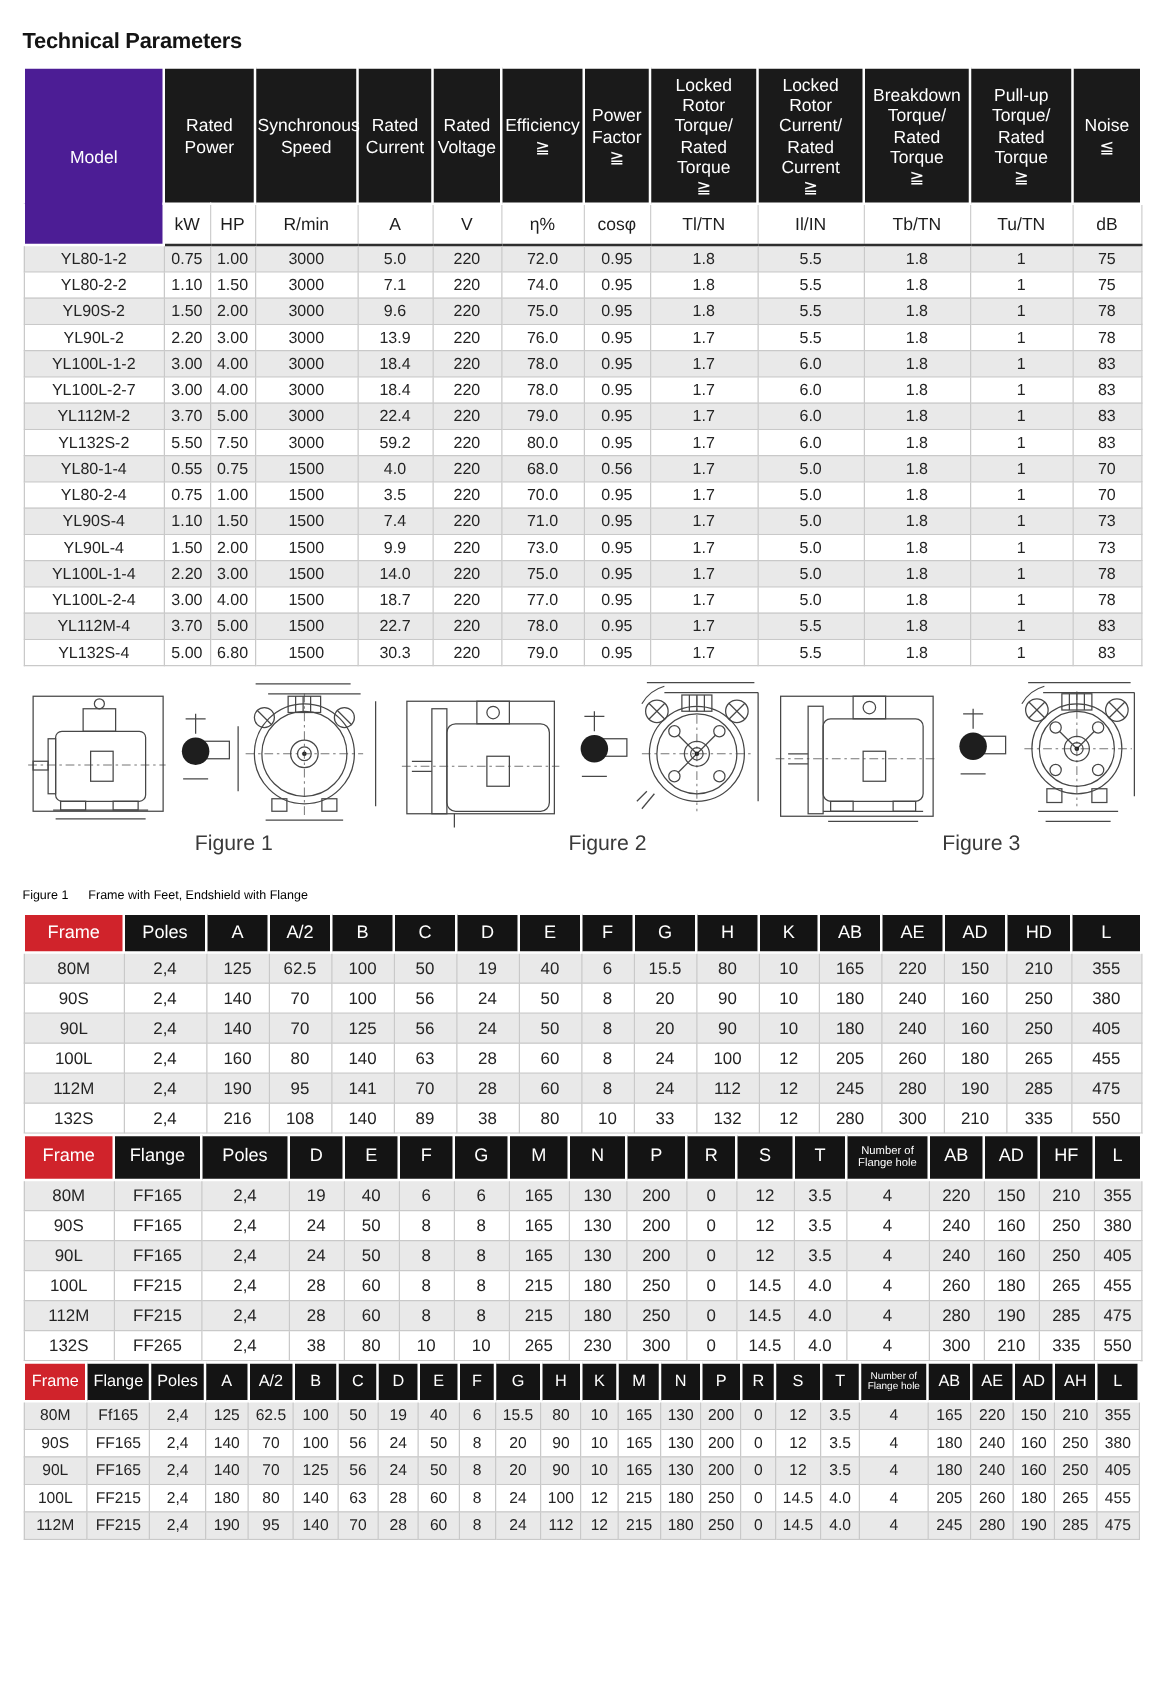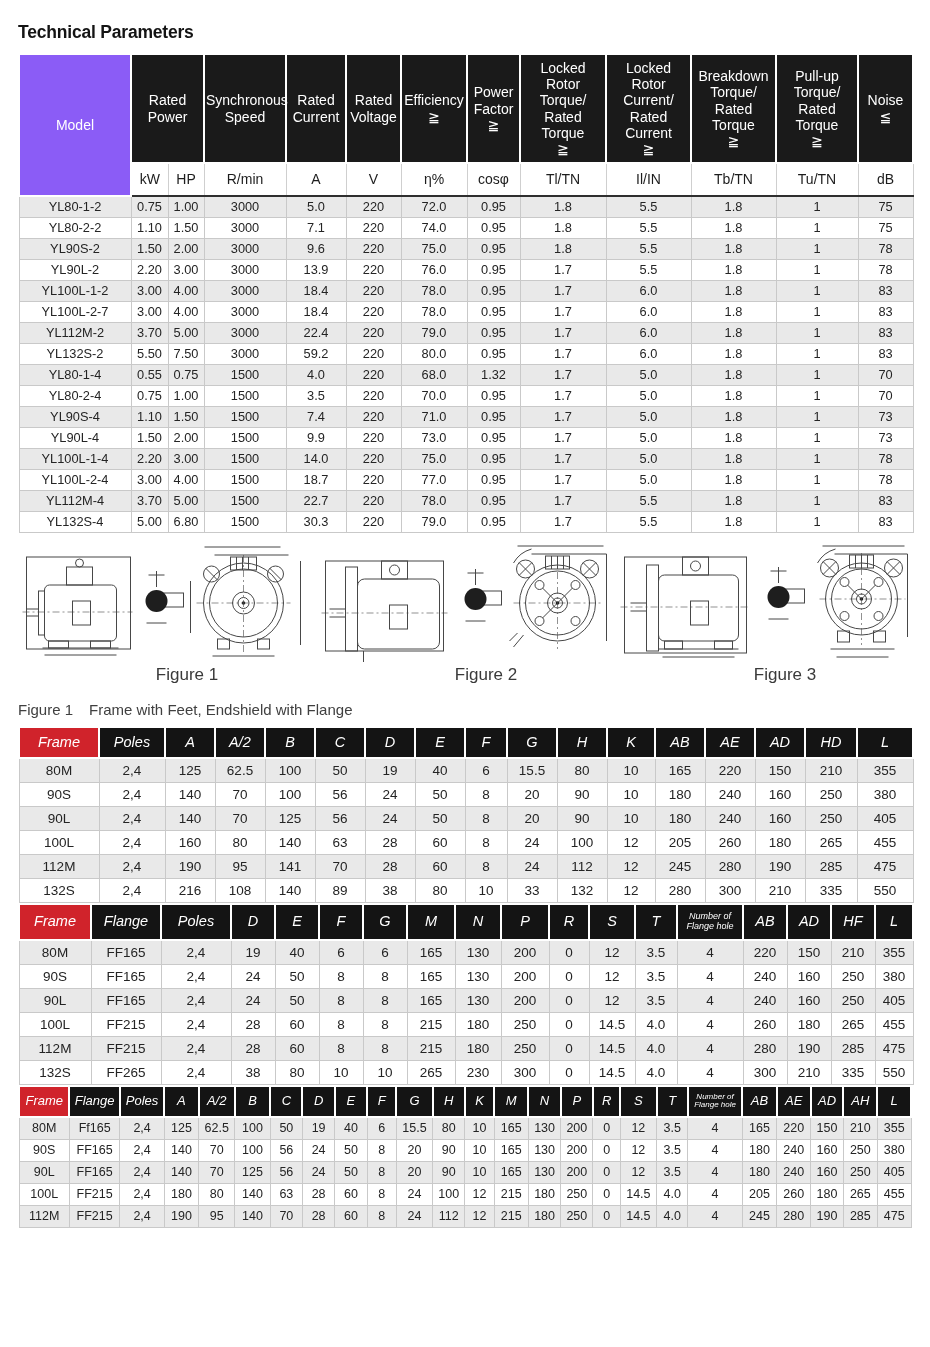--- a/index.html
+++ b/index.html
@@ -12,46 +12,46 @@
     font-size:17.5px;font-weight:bold;color:#141414;margin:2px 0 10px 0;
     letter-spacing:-0.2px;
   }
   table{border-collapse:collapse;width:894px;table-layout:fixed;}
   
   .tech th{
     background:#1a1a1a;color:#fff;font-weight:normal;font-size:14px;
     border:2px solid #fff;padding:5px 1px;line-height:1.16;
     white-space:pre-line;vertical-align:middle;text-align:center;
   }
-  .tech th.red{background:#8b5cf6;}
+  .tech th.red{background:#4c1d95;}
   .tech tr.units th{
     background:#fff;color:#1d1d1d;font-size:14px;border:1px solid #cfcfcf;
     padding:7px 1px;white-space:nowrap;
   }
   .tech tbody td, .dim td{
     border:1px solid #c9c9c9;text-align:center;color:#242424;
   }
   .tech tbody td{font-size:12.8px;padding:2.5px 1px;}
   .tech tbody tr:first-child td{border-top:2.5px solid #2e2e2e;}
   .tech tbody tr:nth-child(odd),.dim tbody tr:nth-child(odd){background:#e9e9e9;}
   .tech tbody tr:nth-child(even),.dim tbody tr:nth-child(even){background:#fff;}
   
   .dim th{
     background:#141414;color:#fff;font-weight:normal;font-size:14.5px;
     border:2px solid #fff;padding:7px 1px;line-height:1.08;text-align:center;
-    white-space:pre-line;vertical-align:middle;font-style:italic;
+    white-space:pre-line;vertical-align:middle;
   }
   .dim th.red{background:#d0232b;}
   .dim th.nfh{font-size:9px;}
   .dim td{font-size:13.5px;padding:4px 1px;}
   .dim.fig3 th{font-size:13px;padding:6px 0;}
   .dim.fig3 th.nfh{font-size:8px;}
   .dim.fig3 td{font-size:12.5px;padding:3.5px 0;}
   
-  .figcap{font-size:15px;color:#404040;margin:16px 0 8px 0;}
+  .figcap{font-size:10px;color:#000000;margin:26px 0 8px 0;}
   .figcap .cap-label{margin-right:16px;}
   
   .figrow{display:flex;justify-content:space-between;margin-top:8px;width:894px;}
   .figbox{width:296px;}
   .figbox svg{display:block;width:296px;height:122px;}
   .draw{stroke:#474747;fill:none;stroke-width:1;}
   .cl{stroke-dasharray:7 3 2 3;stroke-width:0.6;}
   .blk{fill:#1e1e1e;stroke:none;}
   .figlabel{font-size:17px;color:#3a3a3a;text-align:center;padding-left:42px;margin-top:2px;}
 </style>
@@ -250,21 +250,21 @@
           <td>83</td>
         </tr>
         <tr>
           <td>YL80-1-4</td>
           <td>0.55</td>
           <td>0.75</td>
           <td>1500</td>
           <td>4.0</td>
           <td>220</td>
           <td>68.0</td>
-          <td>1.32</td>
+          <td>0.56</td>
           <td>1.7</td>
           <td>5.0</td>
           <td>1.8</td>
           <td>1</td>
           <td>70</td>
         </tr>
         <tr>
           <td>YL80-2-4</td>
           <td>0.75</td>
           <td>1.00</td>

